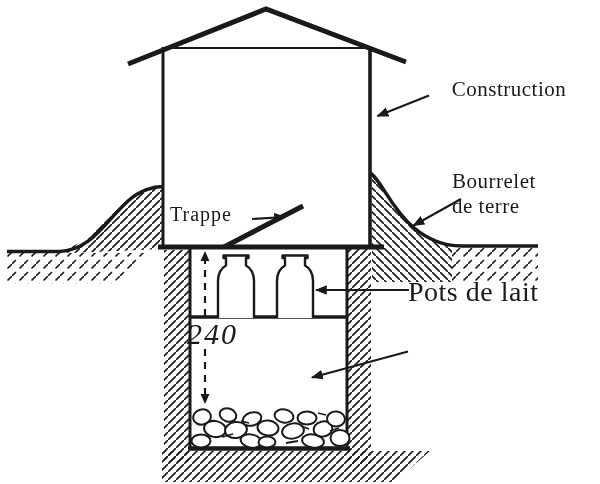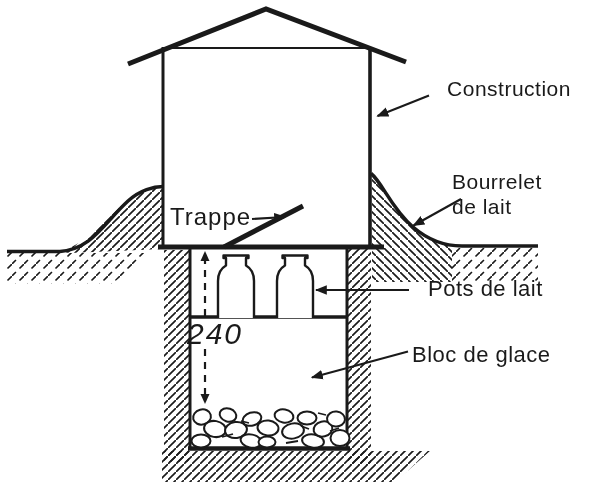--- a/index.html
+++ b/index.html
@@ -5,28 +5,28 @@
   :root { --ink:#1a1a1a; --paper:#ffffff; }
   html,body { margin:0; padding:0; background:#fff; }
   .stage {
     position:relative; width:600px; height:484px;
     background:var(--paper); overflow:hidden;
     font-family:"DejaVu Sans", sans-serif;
   }
   .stage svg { position:absolute; left:0; top:0; }
   .lbl {
     position:absolute; color:var(--ink); white-space:nowrap;
-    font-family:Liberation Sans, sans-serif;
+    font-family:Liberation Serif, serif;
   }
   .lbl-construction { left:424px; top:76px; width:170px; text-align:center;
     font-size:21px; line-height:26px; letter-spacing:0.5px; }
   .lbl-bourrelet { left:452px; top:169px; width:136px; text-align:left;
     font-size:21px; line-height:25px; letter-spacing:0.5px; }
-  .lbl-trappe { left:170px; top:203px; font-size:24px; letter-spacing:1px; }
-  .lbl-pots { left:428px; top:276px; font-size:22px; letter-spacing:0.5px; }
+  .lbl-trappe { left:170px; top:203px; font-size:20px; letter-spacing:1px; }
+  .lbl-pots { left:408px; top:276px; font-size:28px; letter-spacing:0.5px; }
   .lbl-bloc { left:412px; top:342px; font-size:22px; letter-spacing:0.5px; }
   .lbl-depth { left:187px; top:317px; font-size:30px; font-style:italic; letter-spacing:2px; }
 </style>
 </head>
 <body>
 
 <div class="stage">
 
   <svg width="600" height="484" viewBox="0 0 600 484">
     <defs>
@@ -122,24 +122,23 @@
       <path d="M252,219 L285,217" marker-end="url(#ah)"></path>
     </g>
   </svg>
 
   <div class="lbl lbl-construction">
     <div>Construction</div>
   </div>
 
   <div class="lbl lbl-bourrelet">
     <div>Bourrelet</div>
-    <div>de lait</div>
+    <div>de terre</div>
   </div>
 
   <div class="lbl lbl-trappe">Trappe</div>
 
   <div class="lbl lbl-pots">Pots de lait</div>
 
-  <div class="lbl lbl-bloc">Bloc de glace</div>
 
   <div class="lbl lbl-depth">240</div>
 
 </div>
 
 </body></html>

